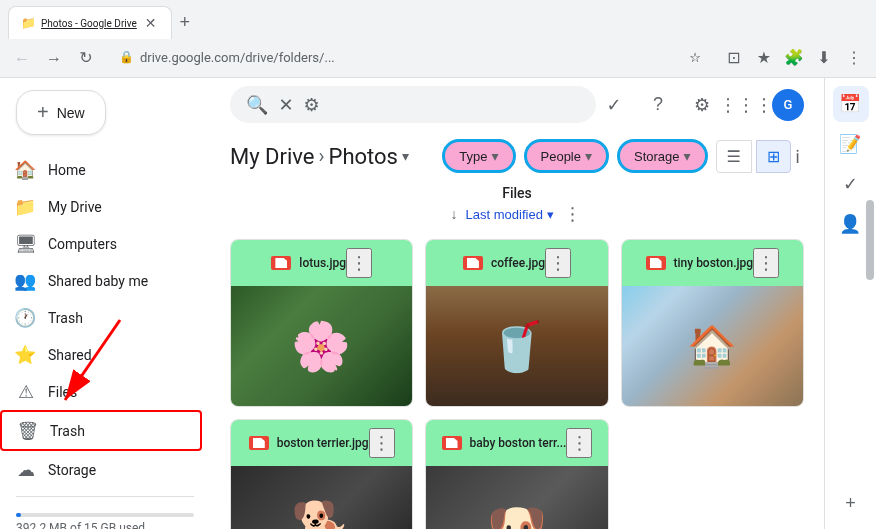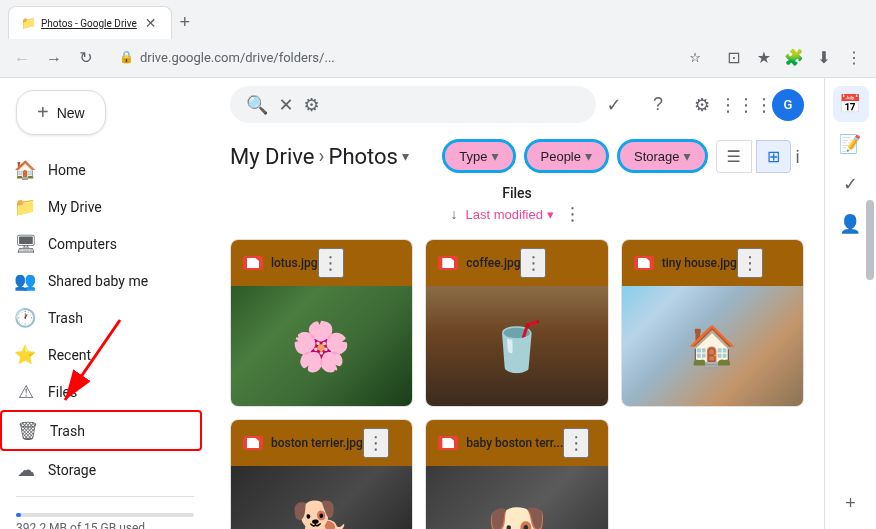--- a/index.html
+++ b/index.html
@@ -71,27 +71,27 @@
     .view-btn { background: none; border: 1px solid #dadce0; padding: 6px 10px; font-size: 16px; color: #5f6368; cursor: pointer; display: flex; align-items: center; }
     .view-btn:first-child { border-radius: 4px 0 0 4px; }
     .view-btn:last-child { border-radius: 0 4px 4px 0; }
     .view-btn.active { background: #e8f0fe; color: #1a73e8; border-color: #c5cae9; }
     .info-btn { background: none; border: none; color: #5f6368; font-size: 18px; cursor: pointer; padding: 4px; }
 
     
     .section-header { display: flex; align-items: center; justify-content: space-between; margin-bottom: 12px; flex-direction: column; }
     .section-title { font-size: 14px; font-weight: 500; color: #202124; }
     .sort-controls { display: flex; align-items: center; gap: 8px; }
-    .sort-btn { display: flex; align-items: center; gap: 4px; font-size: 13px; color: #ec4899; cursor: pointer; background: none; border: none; }
+    .sort-btn { display: flex; align-items: center; gap: 4px; font-size: 13px; color: #1d4ed8; cursor: pointer; background: none; border: none; }
     .more-btn { background: none; border: none; color: #5f6368; font-size: 18px; cursor: pointer; padding: 2px; }
 
     
     .file-grid { display: grid; grid-template-columns: repeat(3, 1fr); gap: 12px; }
     .file-card { border: 1px solid #e0e0e0; border-radius: 8px; overflow: hidden; cursor: pointer; background: #fff; }
-    .file-card-header { display: flex; align-items: center; justify-content: flex-start; padding: 8px 12px; background: #a16207; }
+    .file-card-header { display: flex; align-items: center; justify-content: center; padding: 8px 12px; background: #86efac; }
     .file-info { display: flex; align-items: center; gap: 8px; }
     .file-thumb-icon { width: 20px; height: 14px; background: #ea4335; border-radius: 2px; display: flex; align-items: center; justify-content: center; }
     .file-thumb-icon::before { content: ''; display: block; width: 12px; height: 10px; background: #fff; clip-path: polygon(0 0, 70% 0, 100% 30%, 100% 100%, 0 100%); }
     .file-name { font-size: 12px; color: #202124; font-weight: 500; }
     .file-menu { color: #5f6368; font-size: 18px; cursor: pointer; padding: 2px; }
     .file-image { width: 100%; height: 120px; object-fit: cover; background: #e0e0e0; }
     .img-lotus { background: linear-gradient(135deg, #2d5a27 0%, #4a7c3f 30%, #3d6b35 60%, #1a3d1a 100%); position: relative; overflow: hidden; }
     .img-lotus::after { content: '🌸'; position: absolute; top: 50%; left: 50%; transform: translate(-50%, -50%); font-size: 48px; }
     .img-coffee { background: linear-gradient(180deg, #8B6B47 0%, #6B4423 40%, #3d2b1f 100%); position: relative; overflow: hidden; }
     .img-coffee::after { content: '🥤'; position: absolute; top: 50%; left: 50%; transform: translate(-50%, -50%); font-size: 48px; }
@@ -171,21 +171,21 @@
       <li class="sidebar-item">
         <span class="sidebar-icon">👥</span>
         <span>Shared baby me</span>
       </li>
       <li class="sidebar-item">
         <span class="sidebar-icon">🕐</span>
         <span>Trash</span>
       </li>
       <li class="sidebar-item">
         <span class="sidebar-icon">⭐</span>
-        <span>Recent</span>
+        <span>Shared</span>
       </li>
       <li class="sidebar-item">
         <span class="sidebar-icon">⚠</span>
         <span>Files</span>
       </li>
       <li class="sidebar-item trash-highlight">
         <span class="sidebar-icon">🗑</span>
         <span>Trash</span>
       </li>
       <li class="sidebar-item">
@@ -289,21 +289,21 @@
             </div>
             <button class="file-menu">⋮</button>
           </div>
           <div class="file-image img-coffee"></div>
         </div>
 
         <div class="file-card">
           <div class="file-card-header">
             <div class="file-info">
               <div class="file-thumb-icon"></div>
-              <span class="file-name">tiny house.jpg</span>
+              <span class="file-name">tiny boston.jpg</span>
             </div>
             <button class="file-menu">⋮</button>
           </div>
           <div class="file-image img-house"></div>
         </div>
 
         <div class="file-card">
           <div class="file-card-header">
             <div class="file-info">
               <div class="file-thumb-icon"></div>

